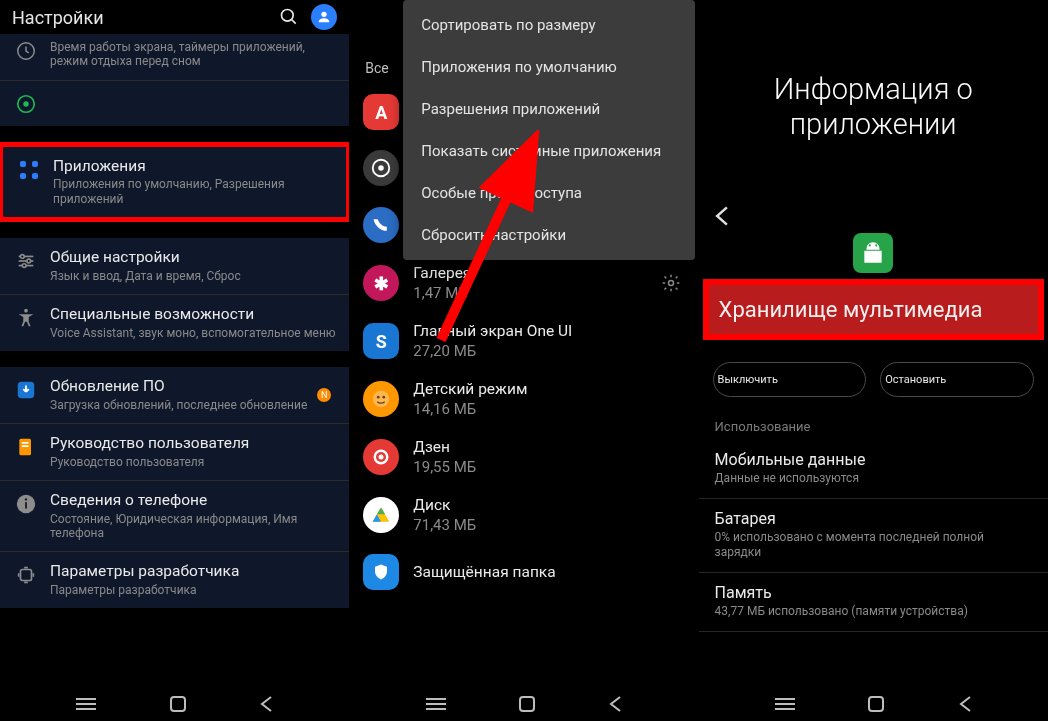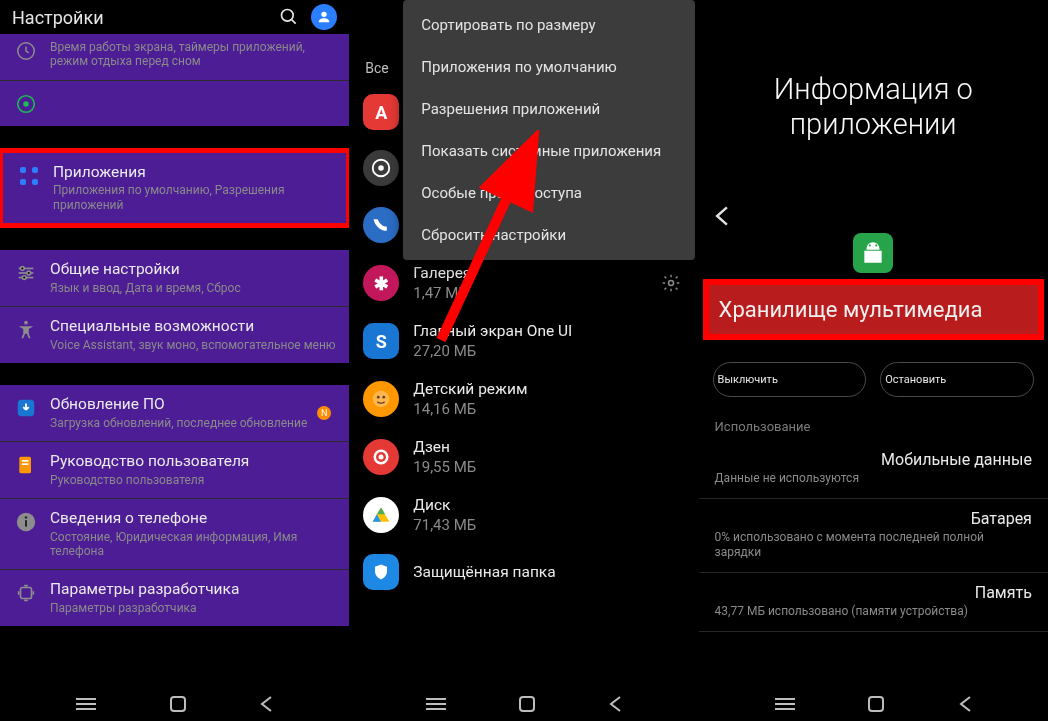--- a/index.html
+++ b/index.html
@@ -42,22 +42,22 @@
     width: 26px; height: 26px;
     background: #2b7fff;
     border-radius: 50%;
     display: flex;
     align-items: center;
     justify-content: center;
   }
   .s1-header .avatar svg { width: 16px; height: 16px; fill: #fff; }
   .s1-list { flex: 1; overflow: hidden; }
   .s1-group {
-    background: #4c1d95;
-    margin-bottom: 22px;
+    background: #0f172a;
+    margin-bottom: 16px;
   }
   .s1-item {
     display: flex;
     align-items: flex-start;
     padding: 10px 12px 11px 12px;
     border-bottom: 1px solid #2b2b2b;
   }
   .s1-item:last-child { border-bottom: none; }
   .s1-item .icon-wrap {
     width: 28px;
@@ -201,21 +201,21 @@
   }
   .s3-sect-lbl {
     font-size: 13px;
     color: #7a7a7a;
     padding: 4px 16px 6px 16px;
   }
   .s3-row {
     padding: 10px 16px 12px 16px;
     border-bottom: 0.5px solid #262626;
   }
-  .s3-row .rt { font-size: 16px; color: #eaeaea; text-align: right; }
+  .s3-row .rt { font-size: 16px; color: #eaeaea; }
   .s3-row .rs { font-size: 12px; color: #8a8a8a; margin-top: 2px; line-height:1.25; }
   svg { display: block; }
 </style>
 </head>
 <body>
 
 <div class="phone">
   <div class="s1-header">
     <div class="title">Настройки</div>
     <div class="search">

